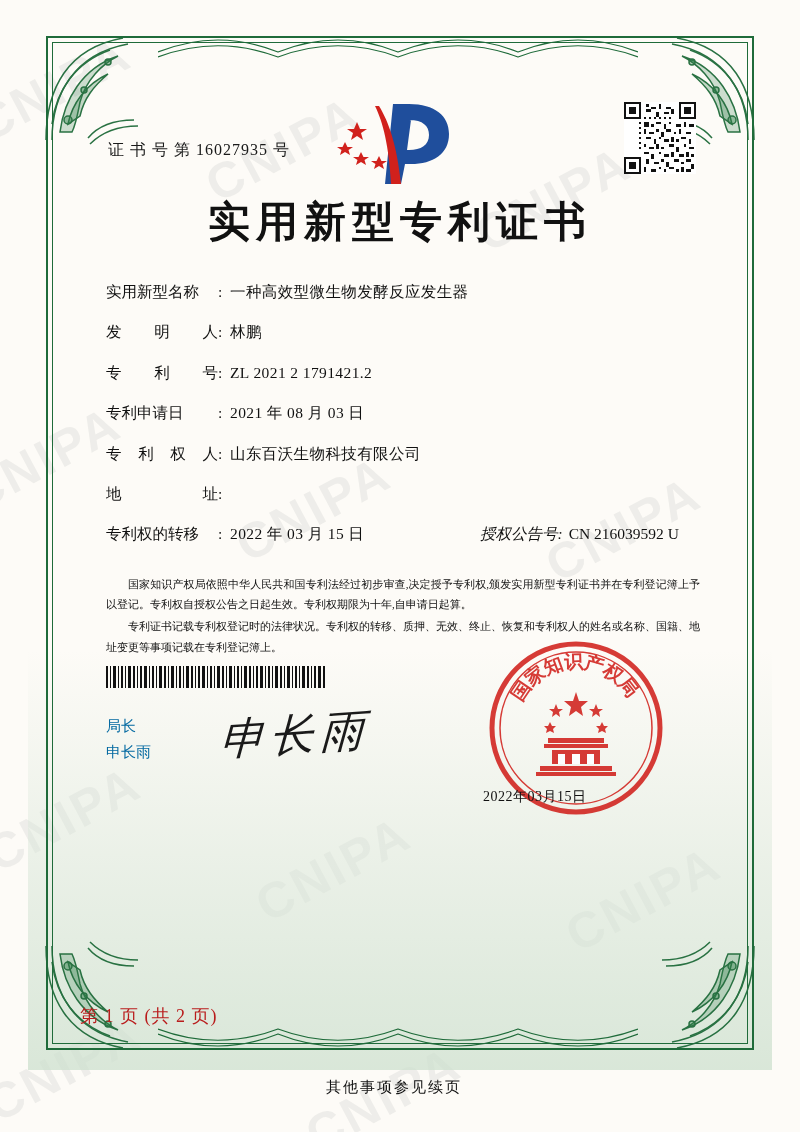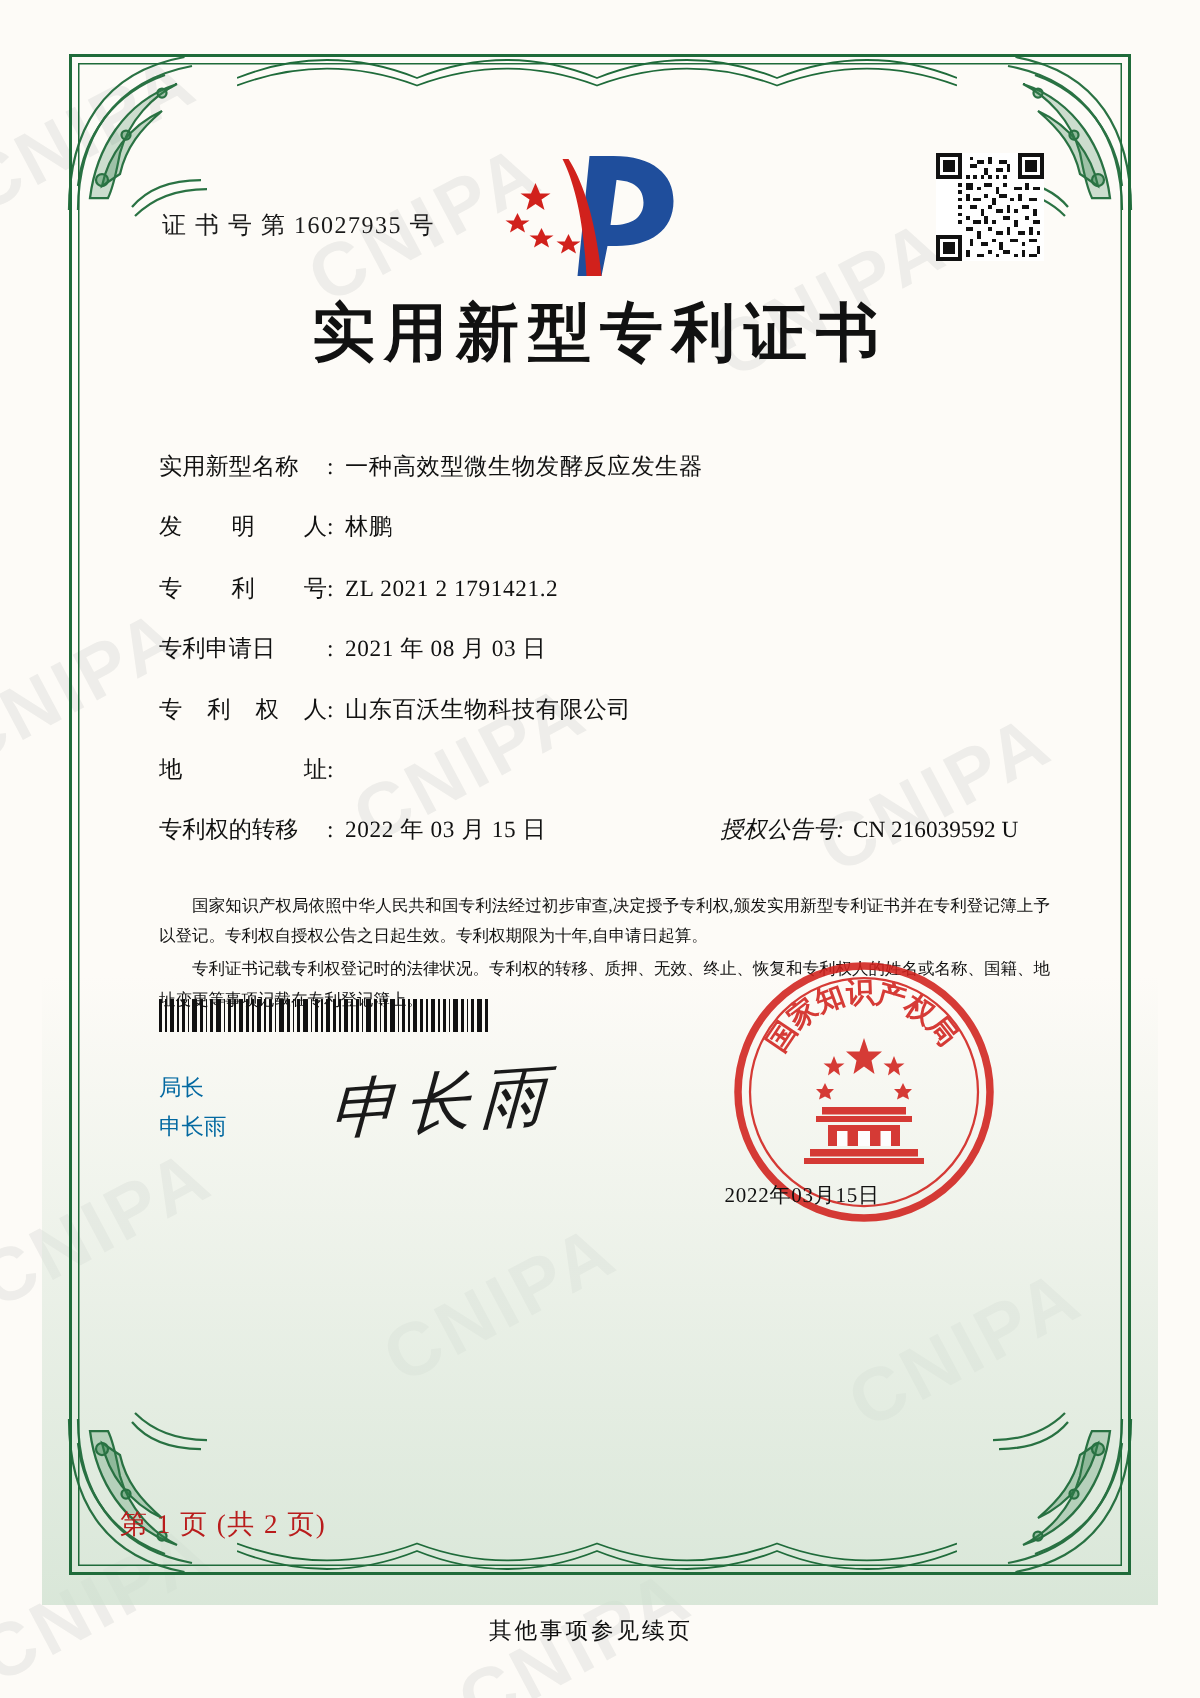--- a/index.html
+++ b/index.html
@@ -131,21 +131,21 @@
     text-align: center;
     font-size: 42px;
     font-weight: bold;
     letter-spacing: 6px;
     color: #111;
     margin-top: 6px;
     font-family: "Liberation Serif", "DejaVu Serif", serif;
   }
 
   .fields {
-    margin-top: 52px;
+    margin-top: 32px;
     padding-left: 26px;
     padding-right: 10px;
     font-size: 15.5px;
     color: #111;
     line-height: 1.25;
   }
   .field-row {
     display: flex;
     align-items: flex-start;
     margin-bottom: 21px;

